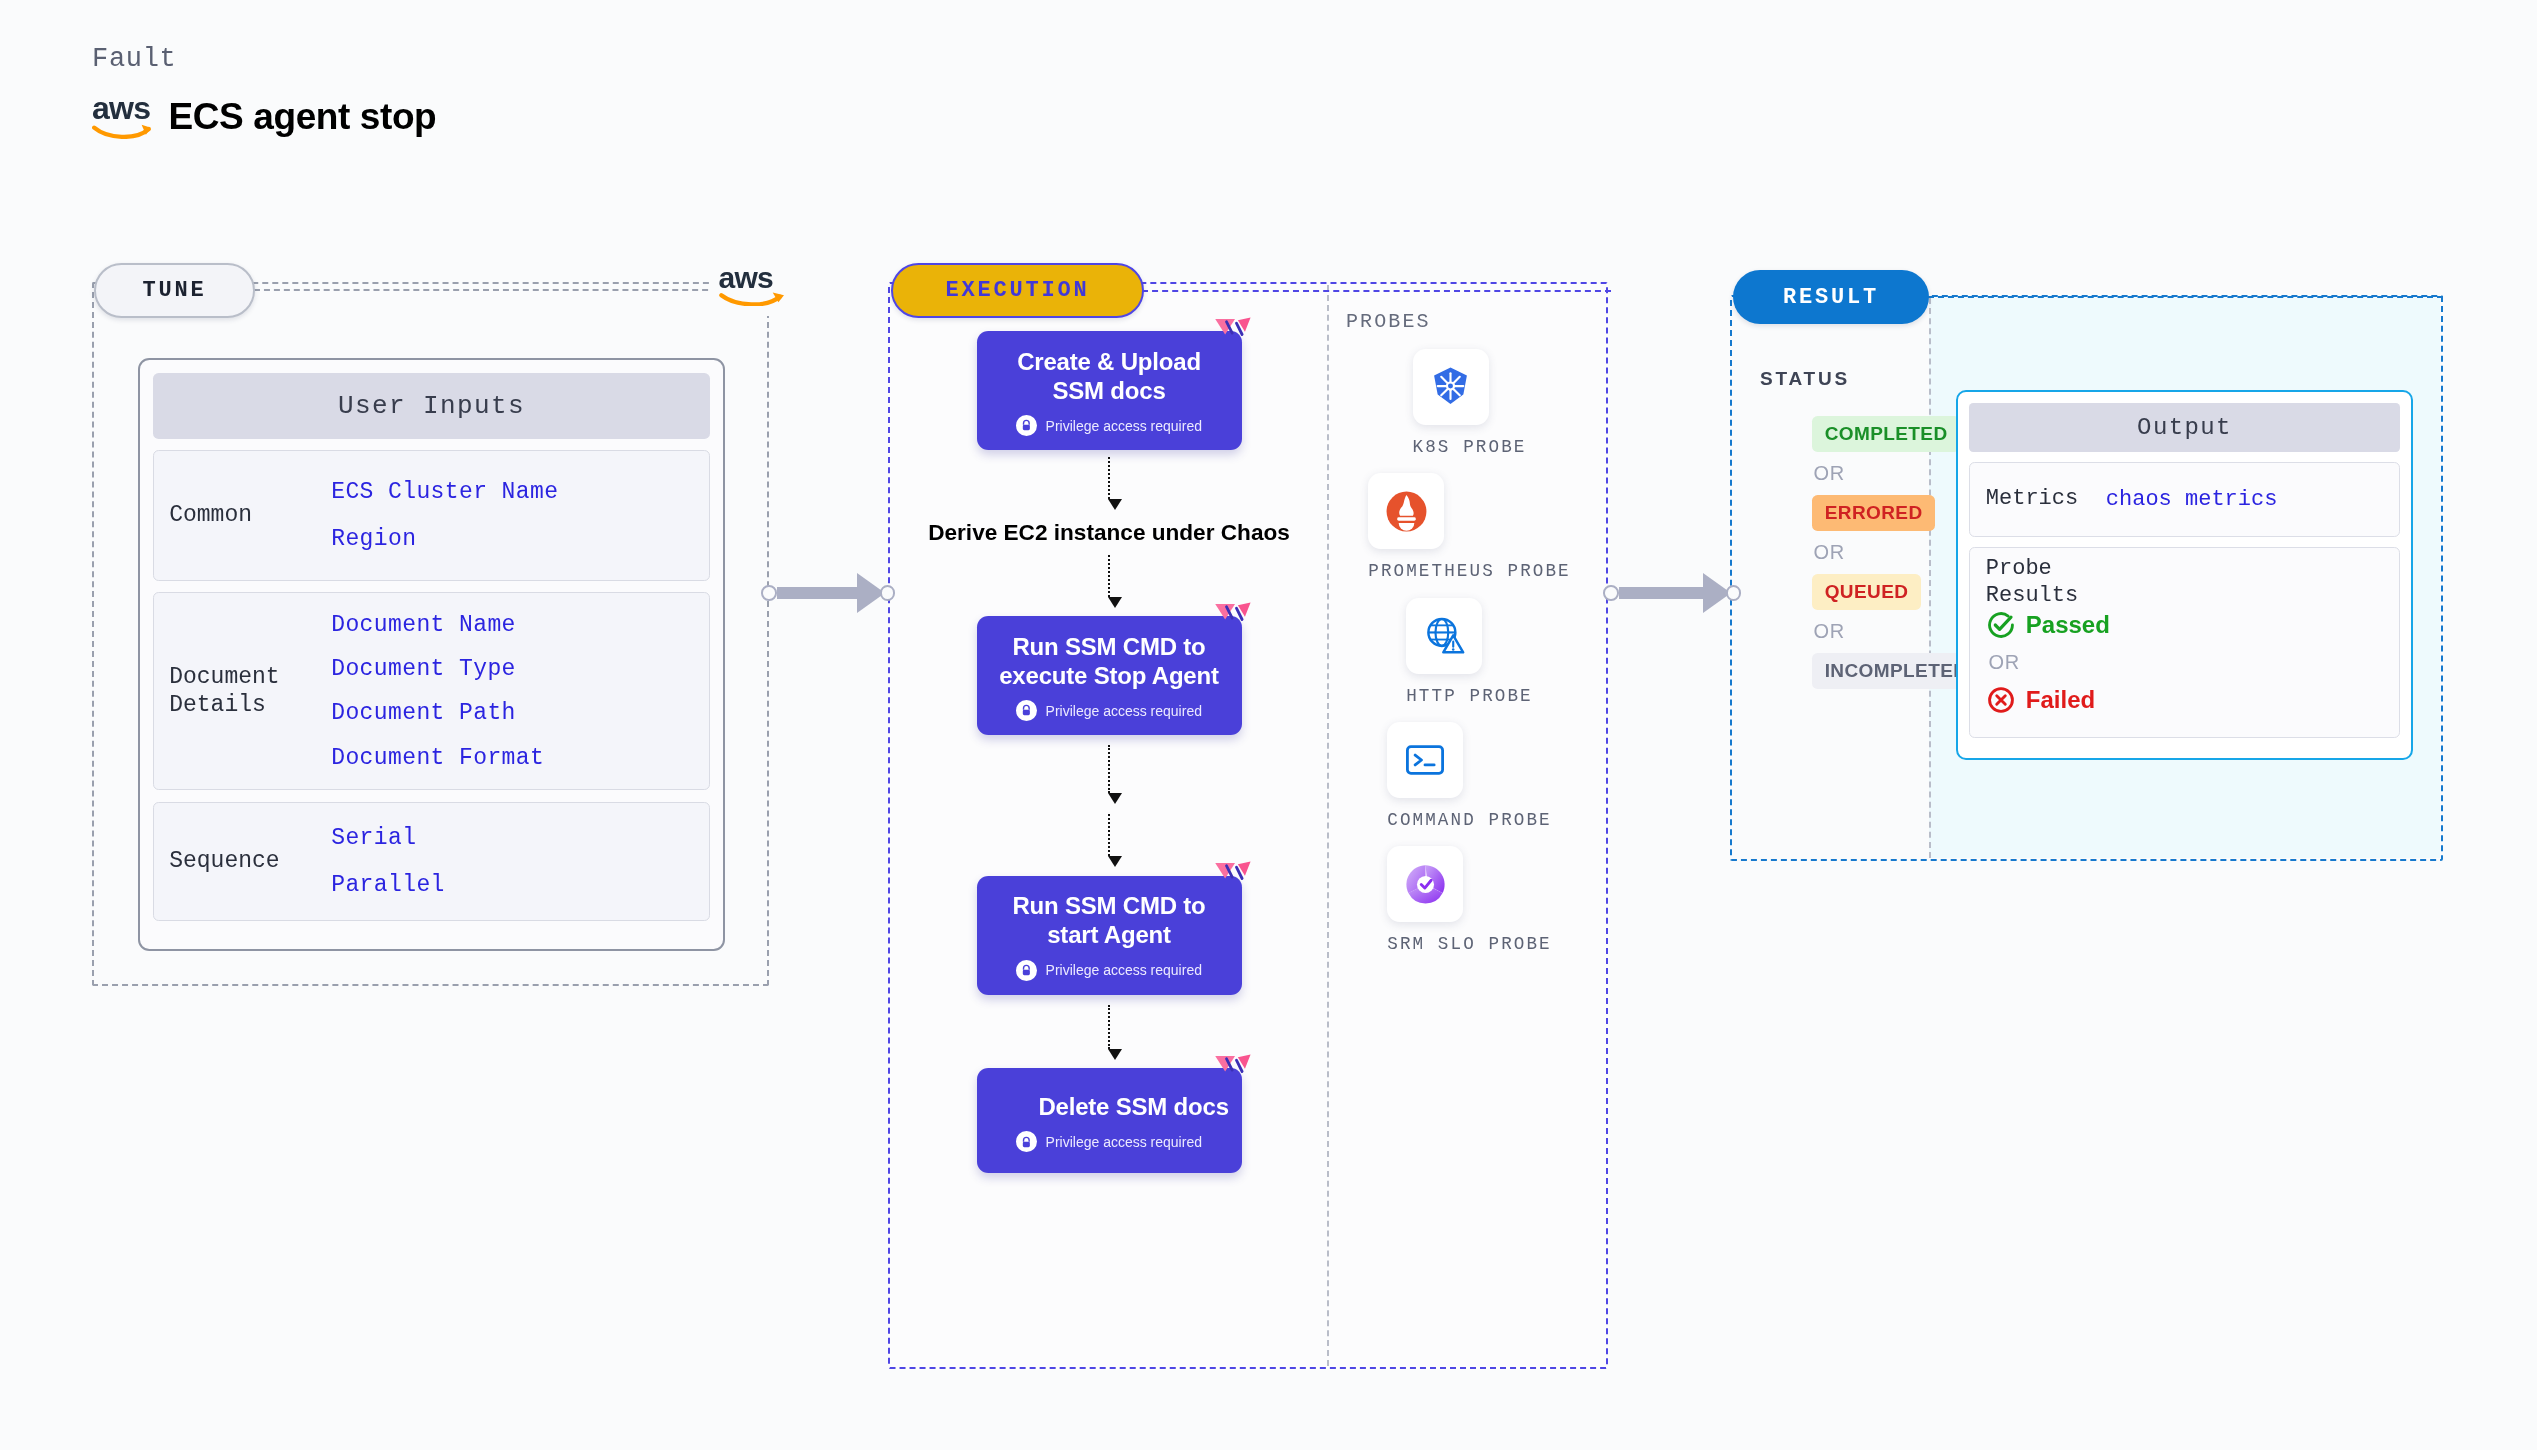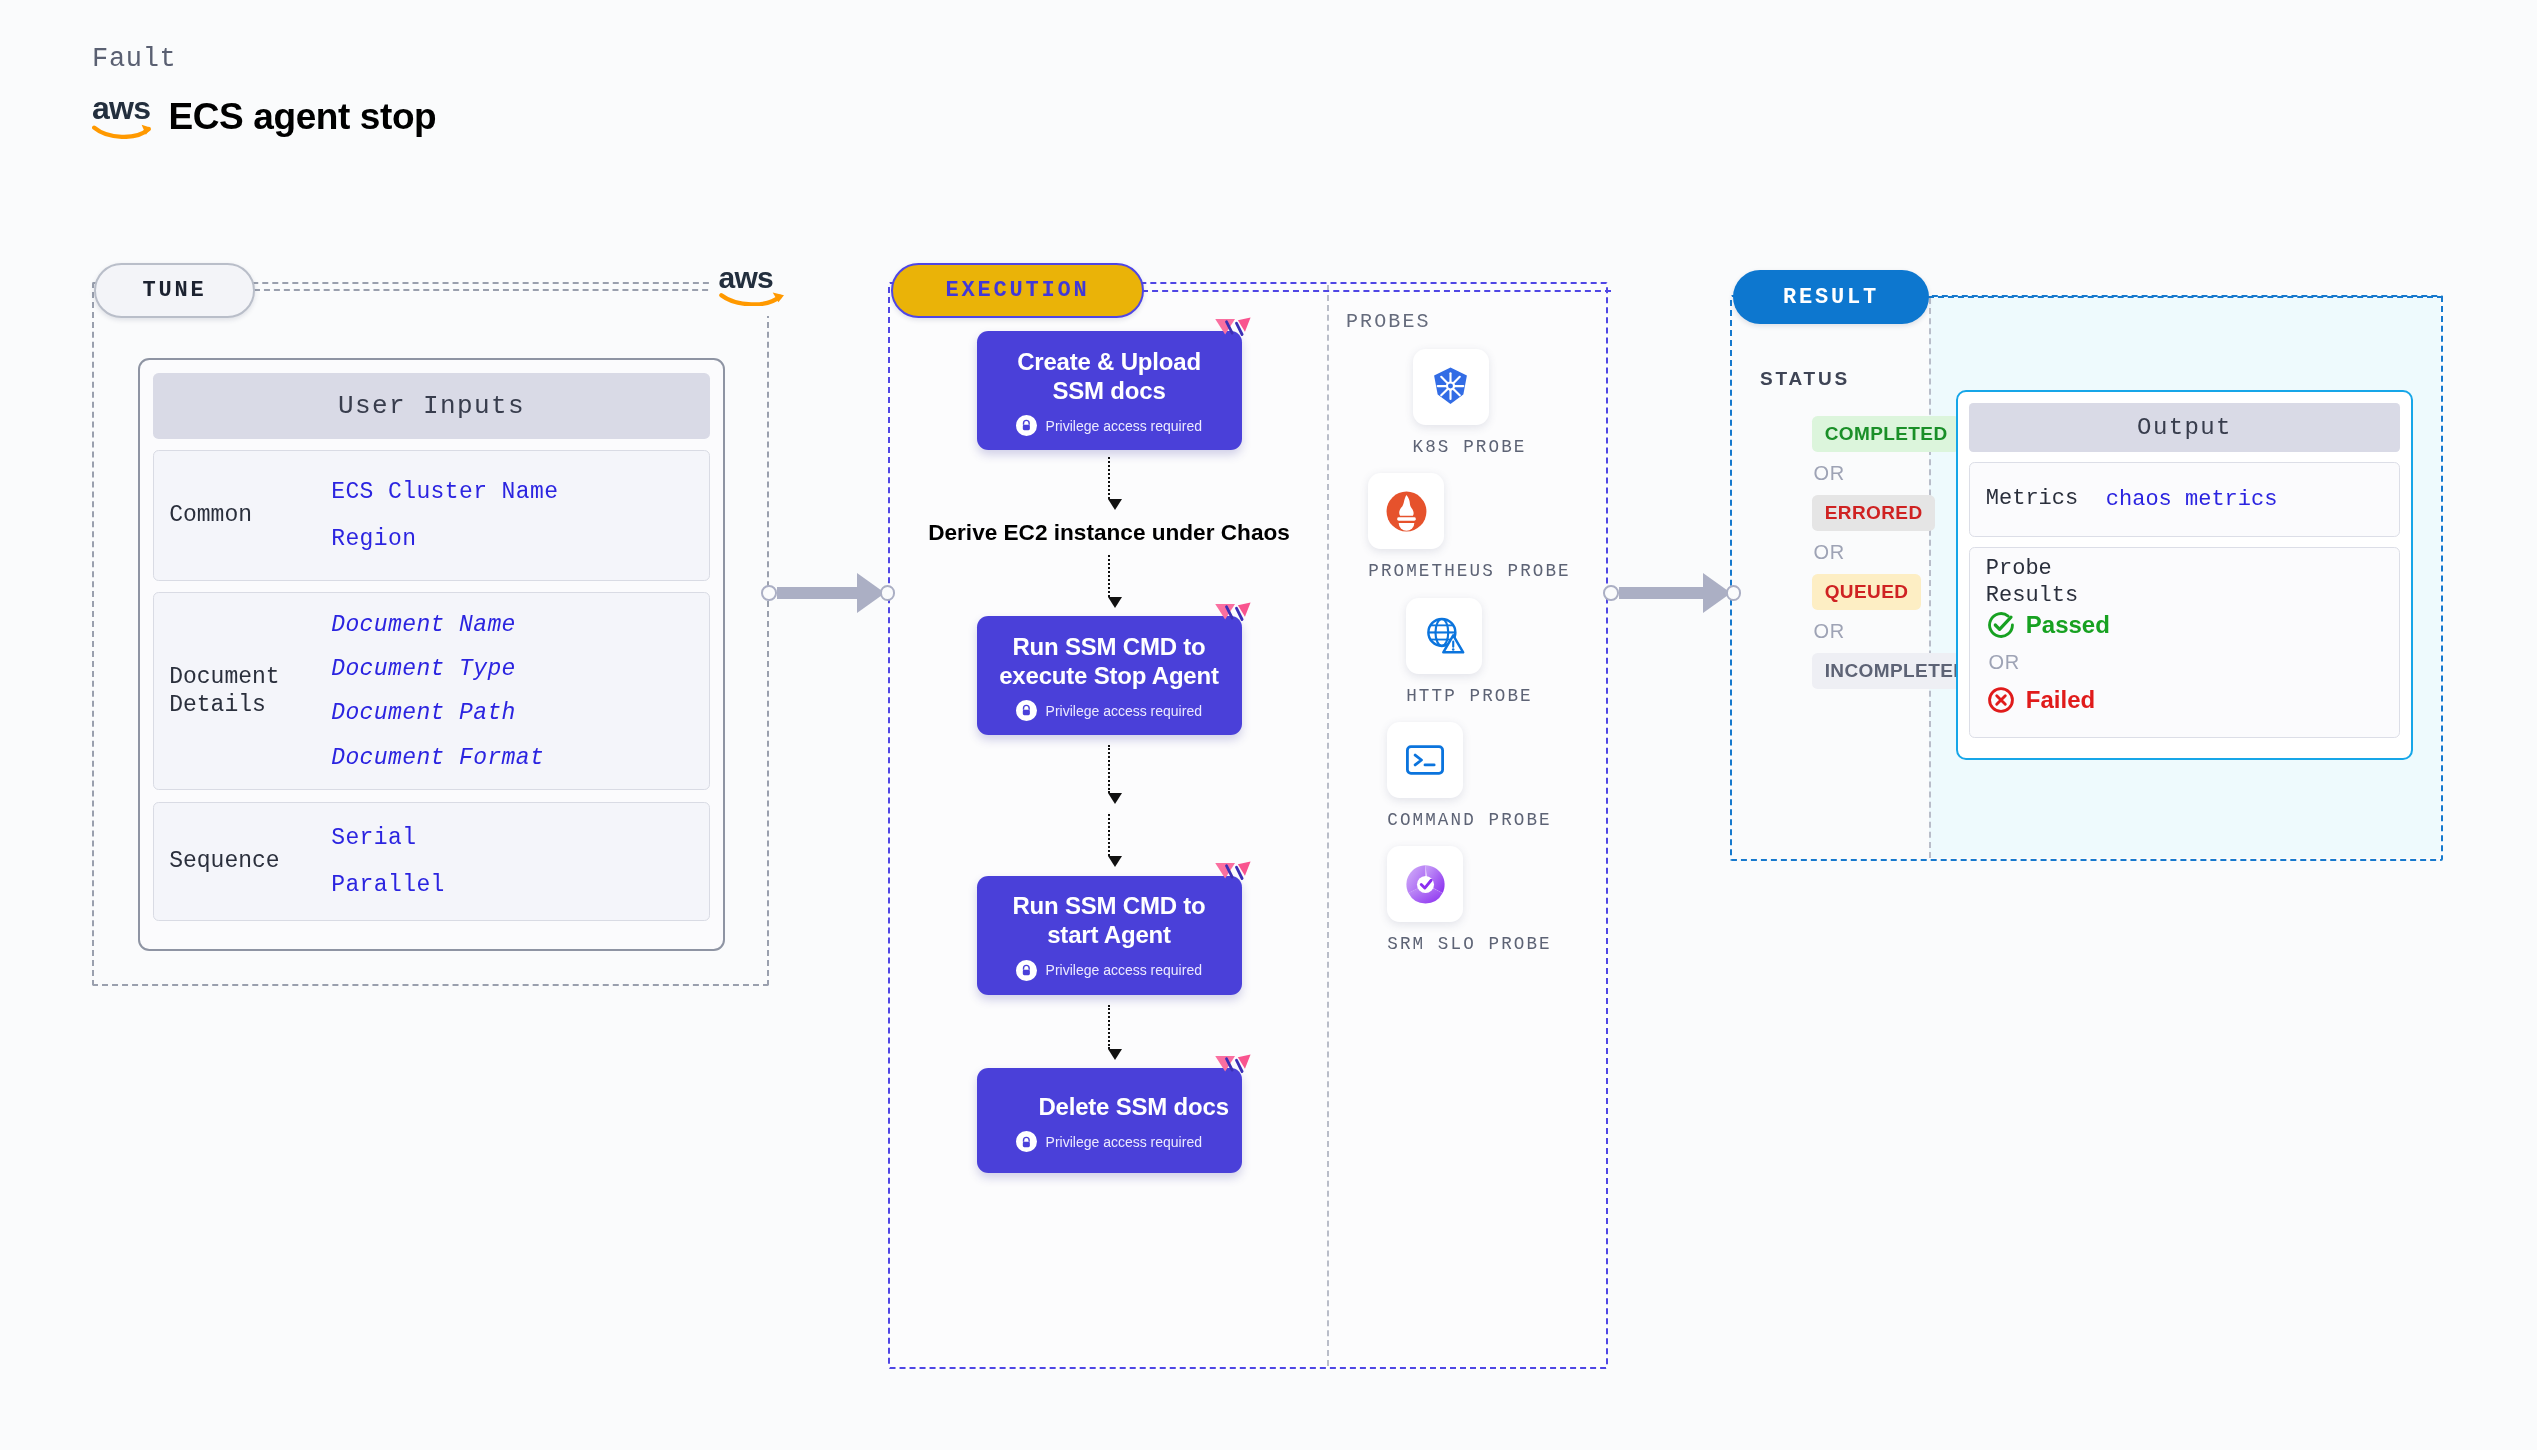--- a/index.html
+++ b/index.html
@@ -160,21 +160,21 @@
   <div class="ui-group" style="height:131px;">
     <div class="ui-gname">Common</div>
     <div class="ui-vals">
       <div class="ui-val">ECS Cluster Name</div>
       <div class="ui-val">Region</div>
     </div>
   </div>
 
   <div class="ui-group" style="height:198px;">
     <div class="ui-gname">Document<br>Details</div>
-    <div class="ui-vals" style="gap:18.3px;font-style:italic;">
+    <div class="ui-vals" style="gap:18.3px;">
       <div class="ui-val">Document Name</div>
       <div class="ui-val">Document Type</div>
       <div class="ui-val">Document Path</div>
       <div class="ui-val">Document Format</div>
     </div>
   </div>
 
   <div class="ui-group" style="height:119px;">
     <div class="ui-gname">Sequence</div>
     <div class="ui-vals">
@@ -401,21 +401,21 @@
 <div id="result-divider"></div>
 <div id="result-line"></div>
 <div class="pill" id="result-pill">
   <span>RESULT</span>
 </div>
 
 <div id="status-label">STATUS</div>
 <div id="status-col">
   <span class="badge" style="color:#1a8f28;background:#dcf5dc;">COMPLETED</span>
   <span class="or-text">OR</span>
-  <span class="badge" style="color:#cf2222;background:#e5e5e5;">ERRORED</span>
+  <span class="badge" style="color:#cf2222;background:#fdba74;">ERRORED</span>
   <span class="or-text">OR</span>
   <span class="badge" style="color:#cf2222;background:#fdeec4;">QUEUED</span>
   <span class="or-text">OR</span>
   <span class="badge" style="color:#5d6375;background:#eeeff4;">INCOMPLETED</span>
 </div>
 
 <div id="output-card">
   <div id="out-header">Output</div>
 
   <div class="out-group" style="height:75px;">

